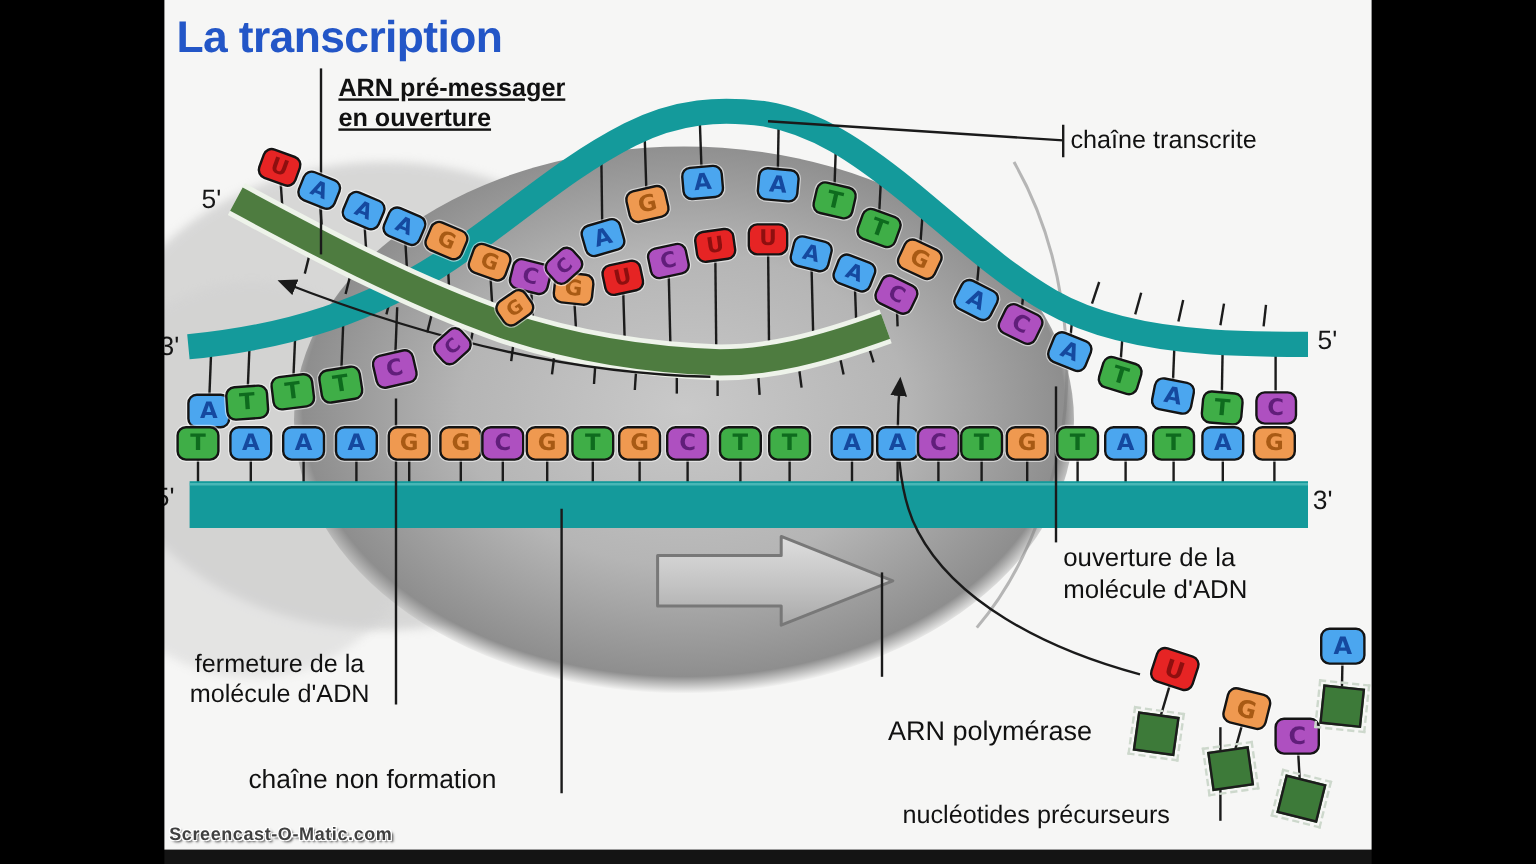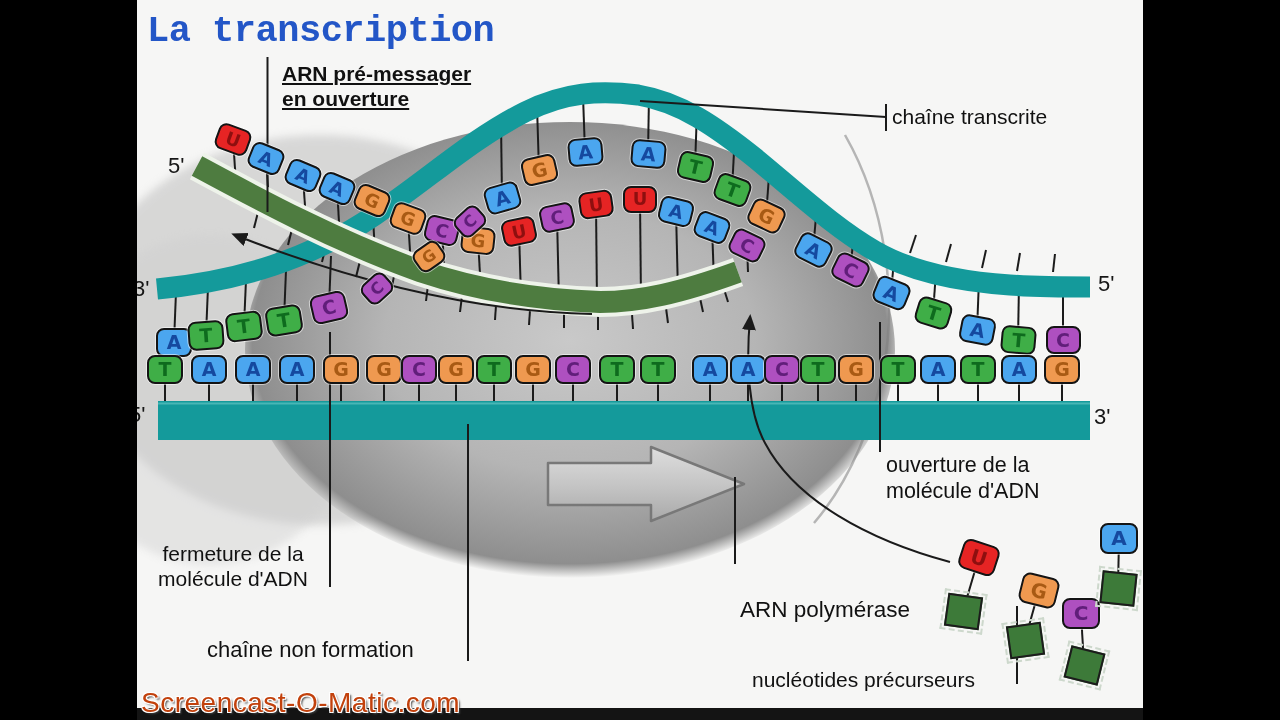--- a/index.html
+++ b/index.html
@@ -9,30 +9,30 @@
   #boxes-layer{position:absolute;left:0;top:0;width:1280px;height:720px;z-index:3;pointer-events:none;}
   .nuc{position:absolute;display:flex;align-items:center;justify-content:center;
        border:2px solid #141414;border-radius:8px;font-weight:bold;box-sizing:border-box;
        font-family:"DejaVu Sans",sans-serif;line-height:1;
        box-shadow:0 0 0 1px rgba(255,255,255,.55);}
   .sugar{position:absolute;border:2px solid #1c1c1c;box-sizing:border-box;
          outline:2px dashed #cdd8cc;outline-offset:2px;}
   .lbl{position:absolute;color:#111;z-index:4;white-space:nowrap;}
   .prime{position:absolute;color:#161616;font-size:22px;z-index:4;font-family:"Liberation Sans",sans-serif;}
   #page-title{position:absolute;left:147px;top:10px;font-size:37px;font-weight:bold;
-              letter-spacing:-0.5px;z-index:4;font-family:Liberation Mono, monospace;}
+              letter-spacing:-0.5px;z-index:4;}
   #premsg{left:282px;top:61px;font-size:21px;font-weight:bold;line-height:1.2;text-decoration:underline;}
   #lbl-transcrite{left:892px;top:105px;font-size:21px;}
   #lbl-ouverture{left:886px;top:453px;font-size:21.5px;line-height:1.2;}
   #lbl-fermeture{left:139px;top:541px;width:188px;text-align:center;font-size:21px;line-height:1.2;}
   #lbl-nontrans{left:207px;top:637px;font-size:22px;}
   #lbl-polym{left:740px;top:597px;font-size:22.5px;}
   #lbl-precurs{left:752px;top:668px;font-size:21px;}
-  #watermark{position:absolute;left:141px;top:687px;z-index:7;font-size:28px;font-weight:normal;
-             color:#c2410c;letter-spacing:0.5px;
+  #watermark{position:absolute;left:141px;top:687px;z-index:7;font-size:15px;font-weight:bold;
+             color:#404040;letter-spacing:0.5px;
              text-shadow:-1px -1px 0 #fff,1px -1px 0 #fff,-1px 1px 0 #fff,1px 1px 0 #fff,2px 2px 2px #444;}
   .pillar{position:absolute;top:0;height:720px;background:#000;z-index:8;}
   #bottom-bar{position:absolute;left:0;top:708px;width:1280px;height:12px;background:#141414;z-index:6;}
 </style>
 </head>
 <body>
 
 <div id="stage">
 
   <svg id="scene-svg" width="1280" height="720" viewBox="0 0 1280 720">

